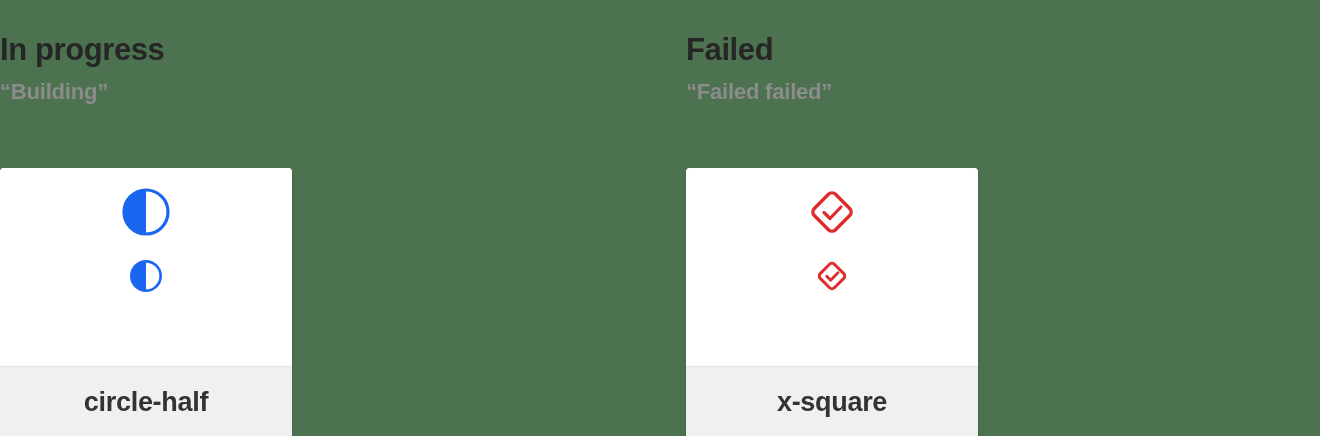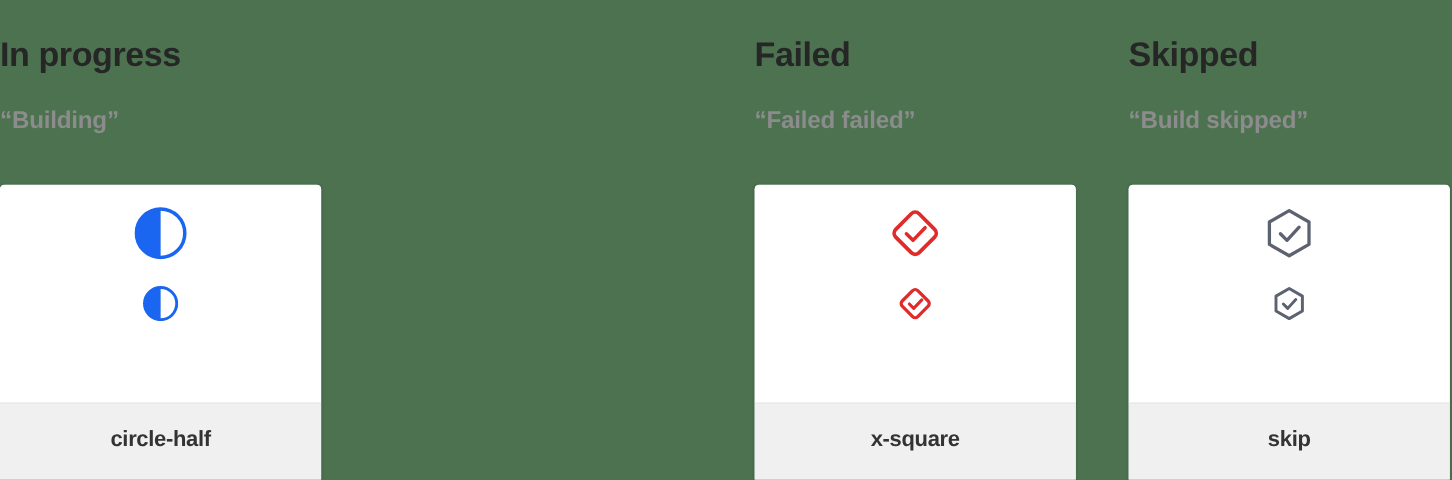--- a/index.html
+++ b/index.html
@@ -44,21 +44,21 @@
     font-size: 31px;
     font-weight: bold;
     letter-spacing: -0.4px;
     color: #262626;
     line-height: 1;
     white-space: nowrap;
   }
   .col-sub {
     position: absolute;
     left: 0;
-    top: 98px;
+    top: 81px;
     font-size: 22px;
     font-weight: bold;
     letter-spacing: -0.2px;
     color: #8c8c8c;
     line-height: 1;
     white-space: nowrap;
   }
 
   .card {
     position: absolute;
@@ -98,21 +98,21 @@
     flex: 1 1 auto;
     background: #f0f0f0;
     border-top: 1px solid #e6e6e6;
     display: flex;
     align-items: flex-start;
     justify-content: center;
     padding-top: 22px;
     box-sizing: border-box;
   }
   .card-footer .name {
-    font-size: 20px;
+    font-size: 27px;
     font-weight: bold;
     letter-spacing: -0.3px;
     color: #333333;
     line-height: 1;
     white-space: nowrap;
   }
 </style>
 </head>
 <body>
 
@@ -168,39 +168,14 @@
             <path d="M16 24.5 L22 30.5 L33 19" fill="none" stroke="#e02b2b" stroke-width="4.2" stroke-linecap="round" stroke-linejoin="round"></path>
           </svg>
         </span>
       </div>
       <div class="card-footer">
         <span class="name">x-square</span>
       </div>
     </div>
   </div>
 
-  <div class="column col-3">
-    <div class="col-head">
-      <div class="col-title">Skipped</div>
-      <div class="col-sub">“Build skipped”</div>
-    </div>
-    <div class="card">
-      <div class="card-body">
-        <span class="icon-lg">
-          <svg viewBox="0 0 48 48" width="48" height="48" xmlns="http://www.w3.org/2000/svg">
-            <path d="M24 3.5 L42 13.8 L42 34.2 L24 44.5 L6 34.2 L6 13.8 Z" fill="none" stroke="#5c6270" stroke-width="3" stroke-linejoin="round"></path>
-            <path d="M16 24.5 L22 30.5 L33 18.5" fill="none" stroke="#5c6270" stroke-width="3" stroke-linecap="round" stroke-linejoin="round"></path>
-          </svg>
-        </span>
-        <span class="icon-sm">
-          <svg viewBox="0 0 48 48" width="32" height="32" xmlns="http://www.w3.org/2000/svg">
-            <path d="M24 3.5 L42 13.8 L42 34.2 L24 44.5 L6 34.2 L6 13.8 Z" fill="none" stroke="#5c6270" stroke-width="4" stroke-linejoin="round"></path>
-            <path d="M16 24.5 L22 30.5 L33 18.5" fill="none" stroke="#5c6270" stroke-width="4" stroke-linecap="round" stroke-linejoin="round"></path>
-          </svg>
-        </span>
-      </div>
-      <div class="card-footer">
-        <span class="name">skip</span>
-      </div>
-    </div>
-  </div>
 
 </div>
 
 </body></html>

